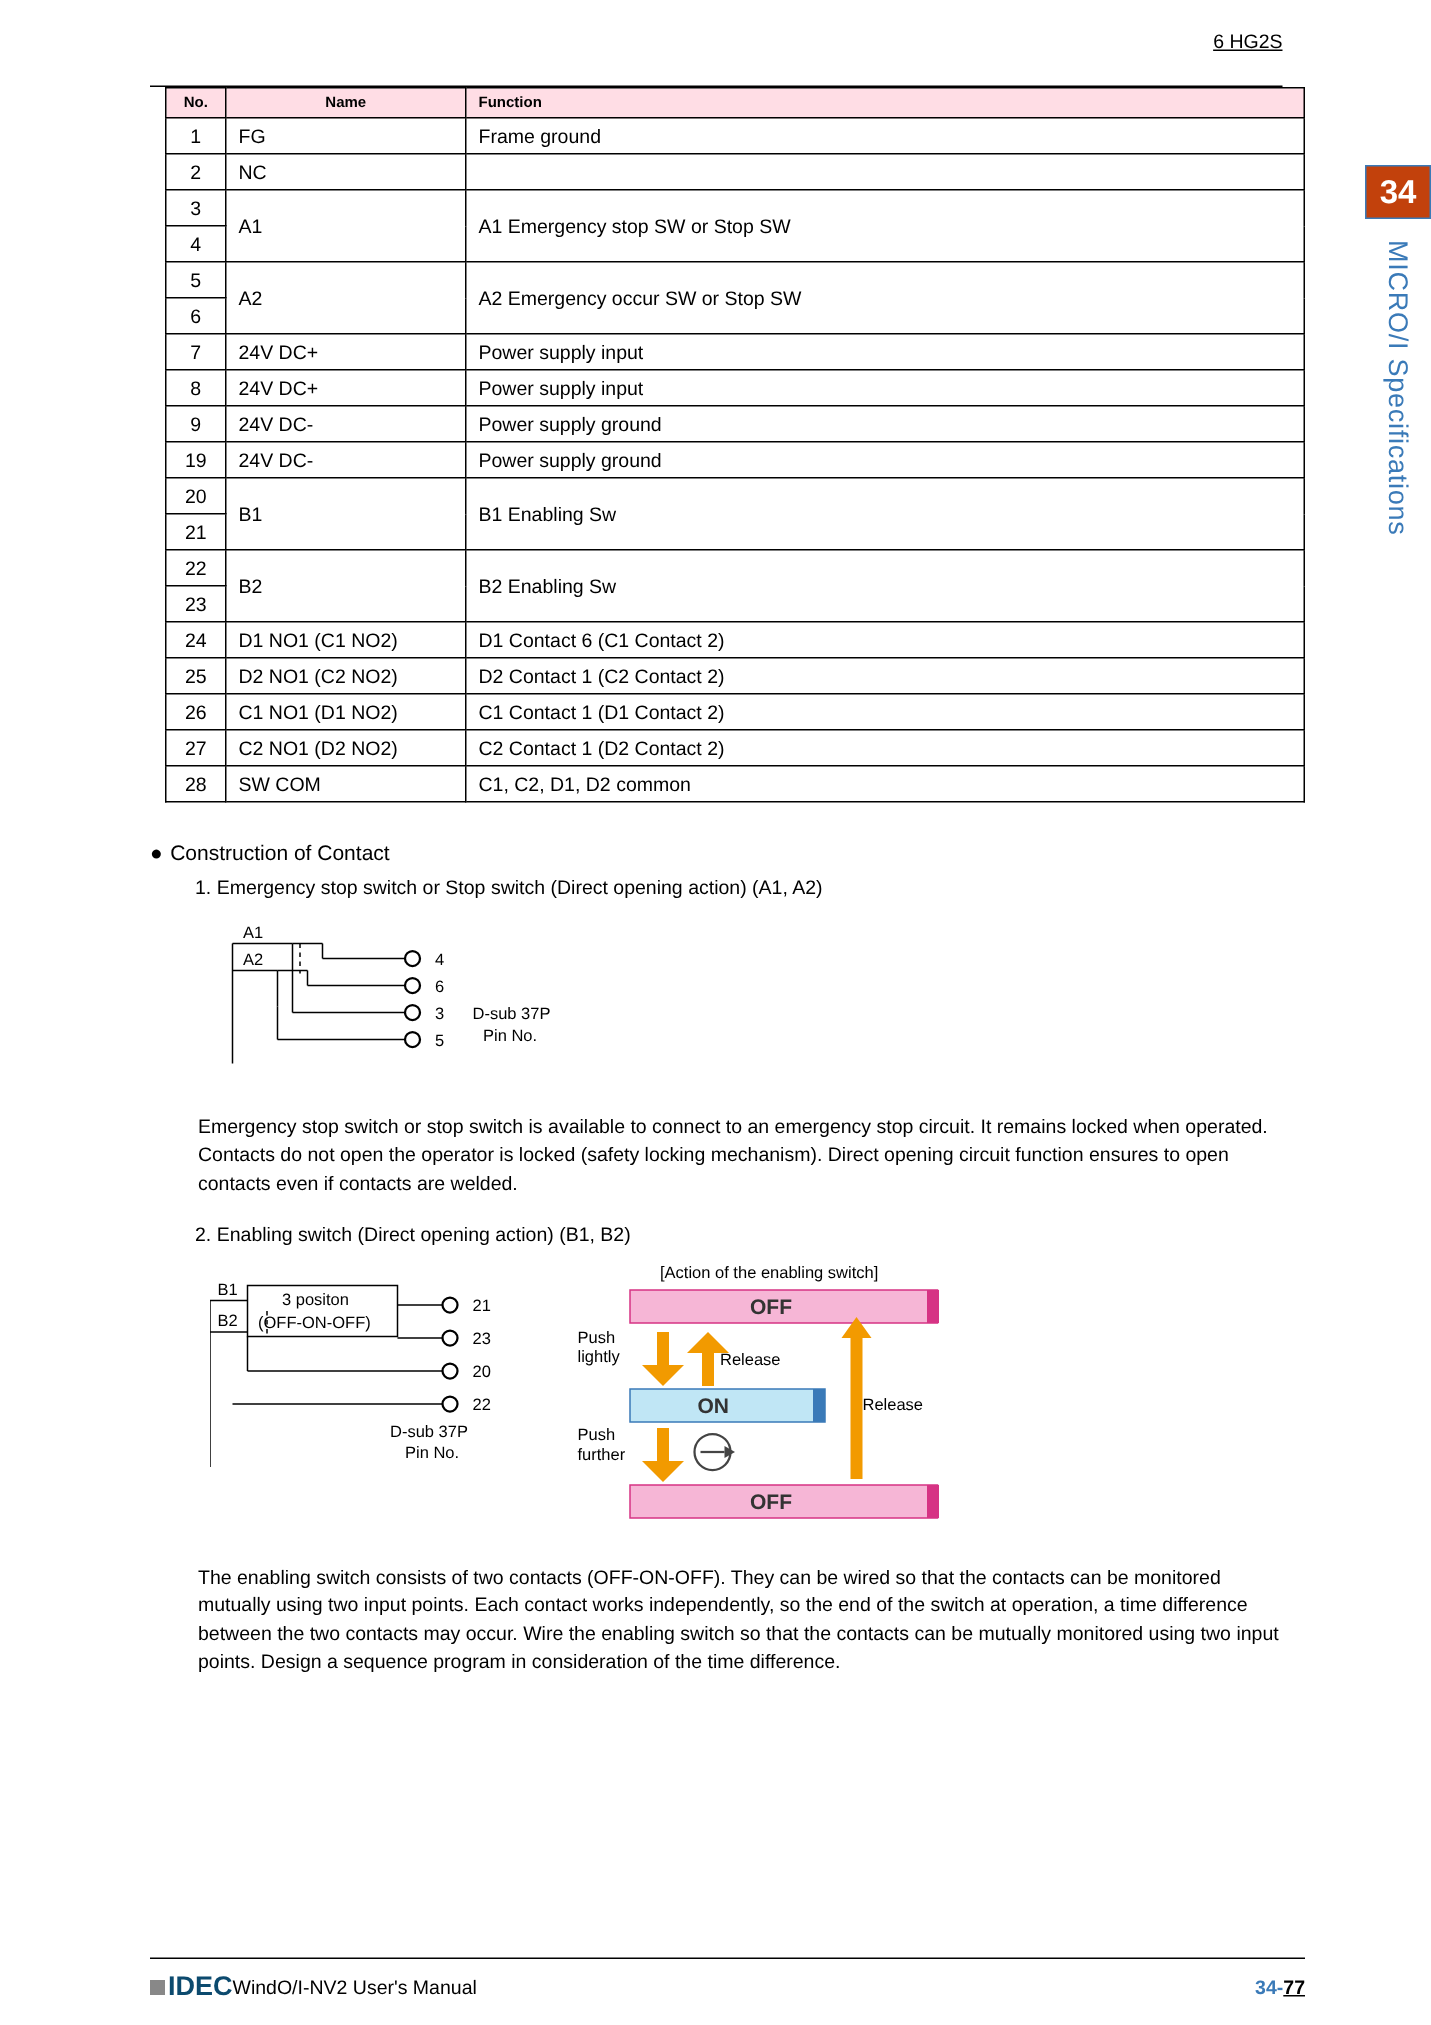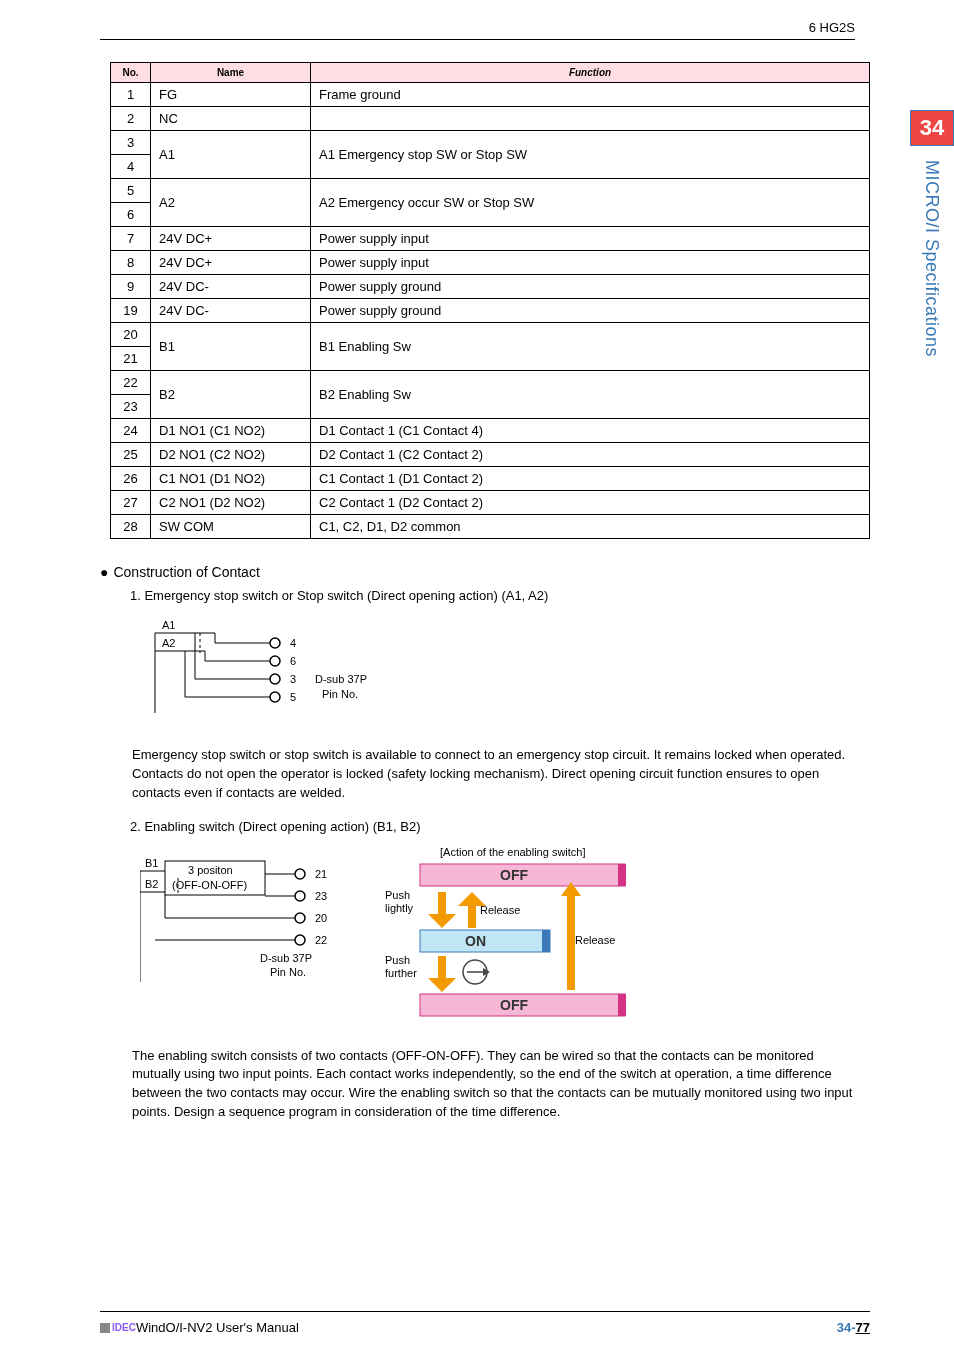--- a/index.html
+++ b/index.html
@@ -12,24 +12,24 @@
     width: 954px;
     height: 1350px;
     position: relative;
   }
   .page {
     padding: 20px 35px 20px 100px;
     width: 890px;
   }
   .top-header {
     border-bottom: 1px solid #000;
-    padding-bottom: 4px;
+    padding-bottom: 22px;
     text-align: right;
     font-size: 13px;
-    margin-bottom: 22px;
+    text-decoration: underline;
   }
   .bullet-heading {
     font-size: 14px;
     margin: 10px 0 8px 0;
   }
   .bullet-heading .ico { font-size: 14px; margin-right: 5px; }
   table.pins {
     border-collapse: collapse;
     width: 760px;
     margin-left: 10px;
@@ -40,21 +40,21 @@
     padding: 4px 8px;
     vertical-align: middle;
   }
   table.pins th {
     background: #ffdde5;
     font-weight: bold;
     font-size: 10px;
   }
   table.pins th.no { width: 40px; }
   table.pins th.name { width: 160px; text-align: center; }
-  table.pins th.fn { text-align: center; font-style: italic; }
+  table.pins th.fn { text-align: left; }
   table.pins td.no { text-align: center; }
   table.pins td.name { text-align: left; }
   table.pins td.fn { text-align: left; }
   .sub-num {
     font-size: 13px;
     margin: 4px 0 10px 30px;
   }
   .diagram1, .diagram2 {
     margin-left: 40px;
     margin-bottom: 10px;
@@ -65,21 +65,21 @@
     line-height: 1.45;
     width: 730px;
   }
   .side-tab {
     position: absolute;
     right: 0;
     top: 110px;
     width: 44px;
   }
   .tab-num {
-    background: #ef4444;
+    background: #c2410c;
     color: #fff;
     padding: 4px 0;
     text-align: center;
     font-size: 22px;
     font-weight: bold;
     border: 1px solid #3a7ab8;
   }
   .tab-text {
     writing-mode: vertical-rl;
     text-orientation: mixed;
@@ -103,22 +103,22 @@
     justify-content: space-between;
     align-items: center;
     font-size: 13px;
     width: 770px;
   }
   .footer-left {
     display: flex;
     align-items: center;
     gap: 2px;
     font-weight: bold;
-    font-size: 10px;
-    color: #8b5cf6;
+    font-size: 18px;
+    color: #0c4a6e;
   }
   .footer-center { flex: 1; text-align: left; }
   .footer-right { font-weight: bold; color: #3a7ab8; }
   .footer-right .num { color: #000000; text-decoration: underline; }
   circle.term { fill:#fff; stroke:#000; stroke-width:1.5; }
   text.svglabel { font-size:11px; font-family:Arial; }
 </style>
 </head>
 <body>
 
@@ -195,21 +195,21 @@
           <td class="no">22</td>
           <td class="name" rowspan="2">B2</td>
           <td class="fn" rowspan="2">B2 Enabling Sw</td>
         </tr>
         <tr>
           <td class="no">23</td>
         </tr>
         <tr>
           <td class="no">24</td>
           <td class="name">D1 NO1 (C1 NO2)</td>
-          <td class="fn">D1 Contact 1 (C1 Contact 4)</td>
+          <td class="fn">D1 Contact 6 (C1 Contact 2)</td>
         </tr>
         <tr>
           <td class="no">25</td>
           <td class="name">D2 NO1 (C2 NO2)</td>
           <td class="fn">D2 Contact 1 (C2 Contact 2)</td>
         </tr>
         <tr>
           <td class="no">26</td>
           <td class="name">C1 NO1 (D1 NO2)</td>
           <td class="fn">C1 Contact 1 (D1 Contact 2)</td>

